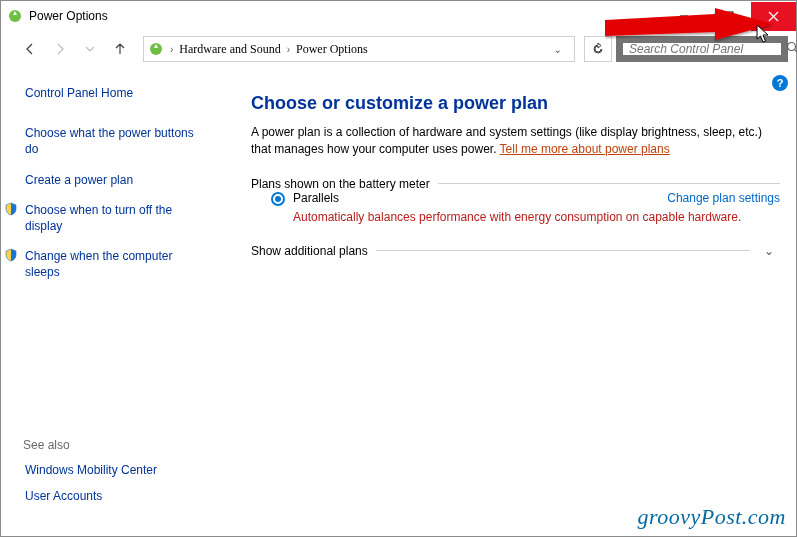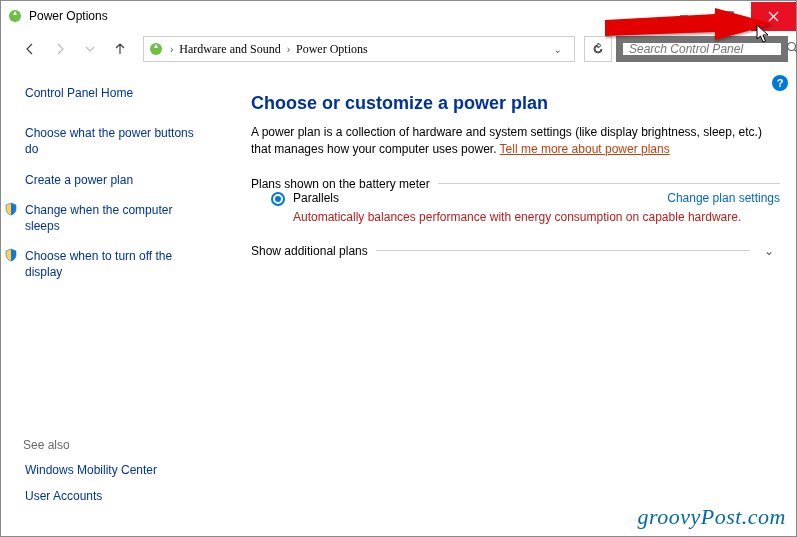--- a/index.html
+++ b/index.html
@@ -336,30 +336,30 @@
         <span class="icon-slot"></span>
         <span>Create a power plan</span>
       </div>
       <div class="side-link">
         <span class="icon-slot">
           <svg width="14" height="14" viewBox="0 0 14 14">
               <path d="M7 1 L12 3 L12 7 C12 10 9.5 12.5 7 13 C4.5 12.5 2 10 2 7 L2 3 Z" fill="#ffd24a" stroke="#1976d2" stroke-width="0.6"></path>
               <path d="M7 1 L12 3 L12 7 C12 10 9.5 12.5 7 13 Z" fill="#1976d2"></path>
             </svg>
         </span>
-        <span>Change when the computer sleeps</span>
+        <span>Choose when to turn off the display</span>
       </div>
       <div class="side-link">
         <span class="icon-slot">
           <svg width="14" height="14" viewBox="0 0 14 14">
               <path d="M7 1 L12 3 L12 7 C12 10 9.5 12.5 7 13 C4.5 12.5 2 10 2 7 L2 3 Z" fill="#ffd24a" stroke="#1976d2" stroke-width="0.6"></path>
               <path d="M7 1 L12 3 L12 7 C12 10 9.5 12.5 7 13 Z" fill="#1976d2"></path>
             </svg>
         </span>
-        <span>Choose when to turn off the display</span>
+        <span>Change when the computer sleeps</span>
       </div>
 
       <div class="see-also-block">
         <div class="see-also">See also</div>
         <div class="side-link no-icon" style="margin-bottom:10px">
           <span class="icon-slot"></span>
           <span>Windows Mobility Center</span>
         </div>
         <div class="side-link no-icon" style="margin-bottom:0">
           <span class="icon-slot"></span>

